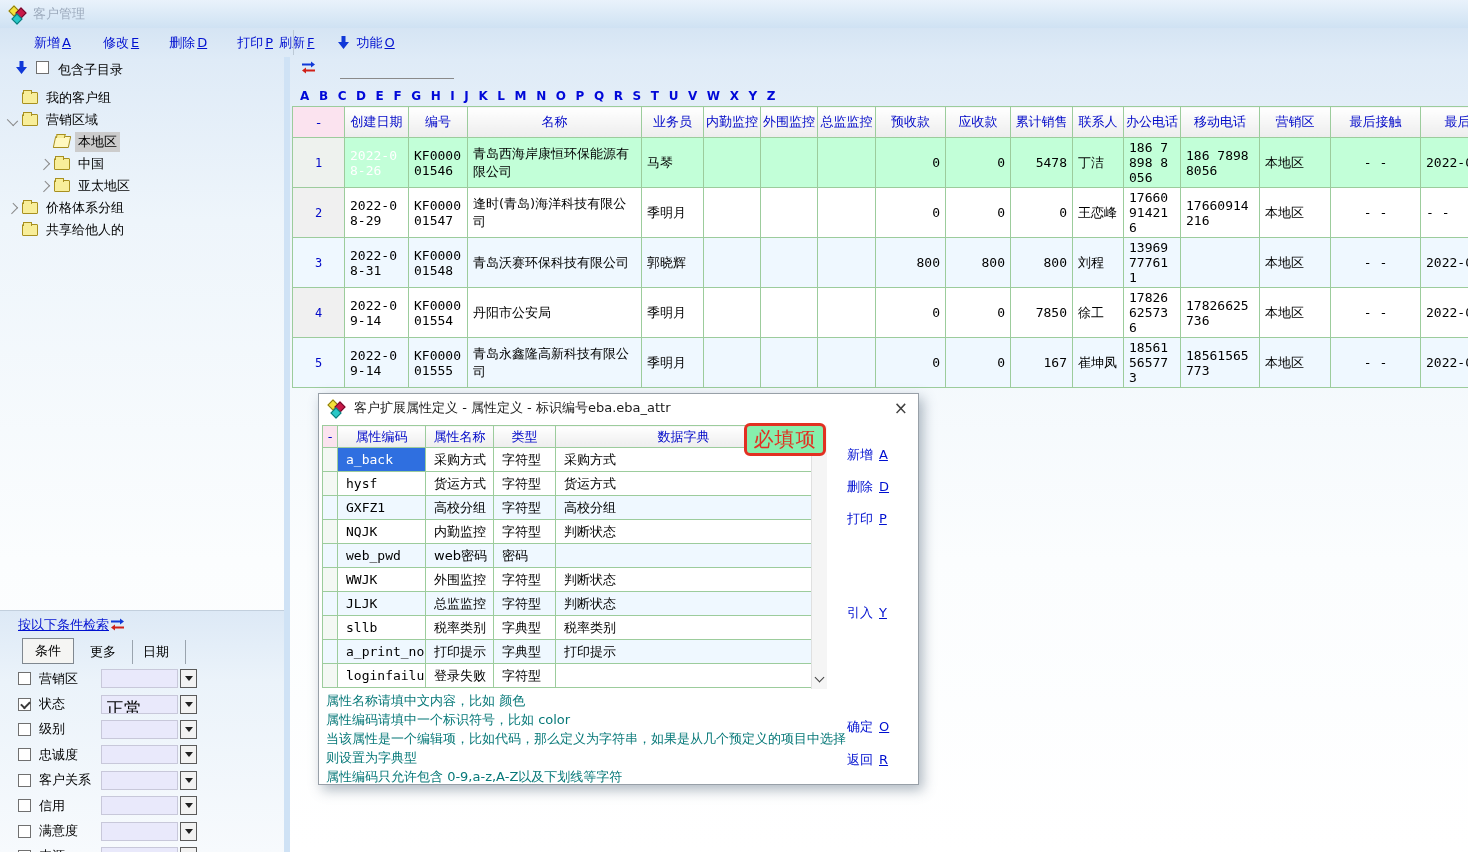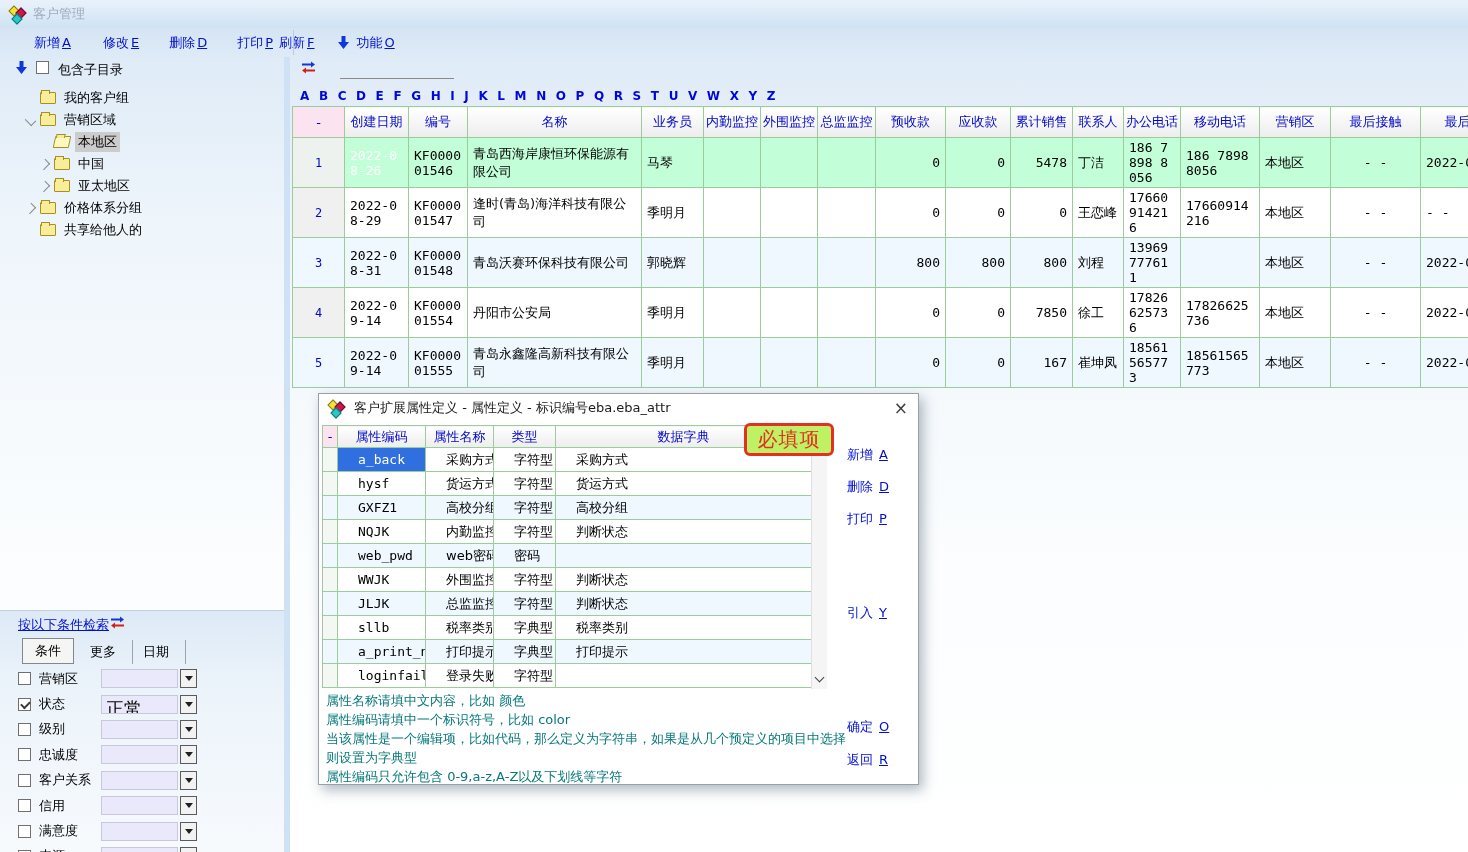--- a/index.html
+++ b/index.html
@@ -28,38 +28,38 @@
   .tb-item .down-arrow-icon{margin-right:6px;display:inline-flex}
   .tool-sep{position:absolute;left:293px;top:2px;height:25px;border-left:1px solid #bcc9d6}
   
   .sidebar{position:absolute;left:0;top:57px;width:284px;bottom:0;overflow:hidden}
   .include-row{display:flex;align-items:flex-start;gap:9px;padding:4px 0 0 16px;height:24px}
   .checkbox{width:13px;height:13px;background:#fff;border:1px solid #707070;position:relative;display:inline-block;flex:0 0 13px}
   .checkbox.checked::after{content:"";position:absolute;left:2px;top:2px;width:7px;height:4px;
     border-left:2px solid #3a3a3a;border-bottom:2px solid #3a3a3a;transform:rotate(-45deg)}
   .tree{margin-top:6px}
   .tree-row{display:flex;align-items:center;height:22px;gap:5px;cursor:default}
-  .tree-row.lvl1{padding-left:26px}
+  .tree-row.lvl1{padding-left:8px}
   .tree-row.lvl2{padding-left:40px}
   .chev{width:7px;height:7px;border-right:1.6px solid #8a8a8a;border-bottom:1.6px solid #8a8a8a;
     display:inline-block;flex:0 0 9px}
   .chev.right{transform:rotate(-45deg)}
   .chev.down{transform:rotate(45deg)}
   .chev-spacer{width:9px;flex:0 0 9px}
   .folder-icon{width:16px;height:12px;background:#f8ee9a;border:1px solid #a89020;border-radius:1px;
     position:relative;display:inline-block;flex:0 0 16px}
   .folder-icon::before{content:"";position:absolute;left:0;top:-3px;width:7px;height:3px;
     background:#f8ee9a;border:1px solid #a89020;border-bottom:none}
   .folder-icon.open{transform:skewX(-12deg);background:#fff8c0}
   .tree-label{font-size:13px;padding:1px 3px}
   .tree-label.sel{background:#cccccc}
   
   .search-panel{position:absolute;left:0;top:553px;right:0;bottom:0;border-top:1px solid #c2cfdd;
     background:linear-gradient(180deg,#dde9f6,#ebf3fa 70px,#f7fafd)}
-  .search-header{display:flex;align-items:flex-start;padding:5px 12px 2px 18px}
+  .search-header{display:flex;align-items:flex-end;padding:5px 12px 2px 18px}
   .search-title{color:#0010d0;text-decoration:underline;font-size:13px}
   .search-header .swap-icon{margin-left:auto}
   .search-tabs{display:flex;align-items:flex-end;height:25px;margin:3px 0 2px 22px}
   .tab{padding:3px 16px 3px 10px;font-size:13px;border-right:1px solid #9aa4ae;cursor:default}
   .tab.active{background:#f5f5f3;border:1px solid #808890;border-right:1px solid #808890;padding:3px 12px;margin-right:6px}
   .filter-row{display:flex;align-items:center;height:25.4px;padding-left:18px}
   .filter-label{width:56px;font-size:13px;margin-left:8px;white-space:nowrap;overflow:hidden}
   .dd-field{width:77px;height:19px;background:#e9e9fb;border:1px solid #c8c8da;margin-left:6px;
     font-size:18px;padding:1px 4px;overflow:hidden;white-space:nowrap}
   .dd-btn{width:17px;height:19px;background:#f2f2f2;border:1px solid #5a5a5a;display:flex;
@@ -97,30 +97,30 @@
   .dialog{position:absolute;left:318px;top:393px;width:601px;height:392px;background:#fff;
     border:1px solid #98a0a8;box-shadow:4px 5px 12px rgba(80,100,120,.45)}
   .dialog-titlebar{height:28px;display:flex;align-items:center;gap:7px;padding:0 10px 0 8px;background:#fff}
   .dialog-title{font-size:13px;color:#1a1a1a}
   .dialog-close{margin-left:auto;font-size:17px;color:#404040;cursor:default;line-height:1}
   .dialog-table-wrap{position:absolute;left:3px;top:31px;width:505px;height:264px;overflow:hidden}
   #dialog-table{width:489px}
   #dialog-table th{height:22px;background:linear-gradient(180deg,#ffffff,#ededed);color:#0008c8;
     font-weight:normal;font-size:13px;border:1px solid #9ccc9c;overflow:hidden;white-space:nowrap}
   #dialog-table th.pink{background:#fbe3ef;color:#0008c8}
-  #dialog-table td{height:24px;border:1px solid #9ccc9c;padding:1px 20px;font-size:13px;background:#fff;
+  #dialog-table td{height:24px;border:1px solid #9ccc9c;padding:1px 8px;font-size:13px;background:#fff;
     white-space:nowrap;overflow:hidden;vertical-align:middle}
   #dialog-table tr.alt td{background:#eff8ff}
   #dialog-table td.selcol{background:#f4f8f4;padding:0}
   #dialog-table td.dsel{background:#2f6fe0;color:#fff}
   .vscroll{position:absolute;right:0;top:0;width:16px;height:264px;background:#f5f5f5;border-left:1px solid #e0e0e0}
   .vscroll .chev{position:absolute;left:4px;border-color:#404040}
   .vscroll .up{top:6px;transform:rotate(-135deg)}
   .vscroll .dn{bottom:8px;transform:rotate(45deg)}
-  .required-badge{position:absolute;left:425px;top:29px;width:90px;height:33px;background:#bef264;
+  .required-badge{position:absolute;left:425px;top:29px;width:82px;height:33px;background:#86efac;
     border:3px solid #e23022;border-radius:6px;color:#e23022;font-size:20px;display:flex;
     align-items:center;justify-content:center;z-index:6;letter-spacing:1px}
   .dialog-help{position:absolute;left:7px;top:297px;width:520px;color:#067878;font-size:13px;line-height:19px}
   .dlg-btn{position:absolute;left:528px;color:#0010d0;font-size:13px;white-space:nowrap;cursor:default}
   .dlg-btn .accel{text-decoration:underline;margin-left:6px}
   
   .swap-icon{display:inline-flex;width:18px;height:14px}
   .down-arrow-icon{display:inline-flex}
 </style>
 </head>

